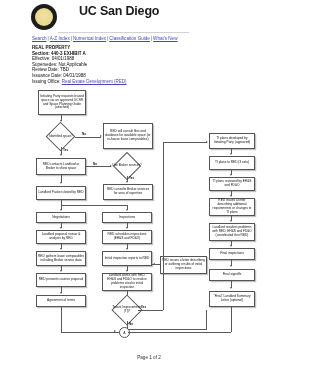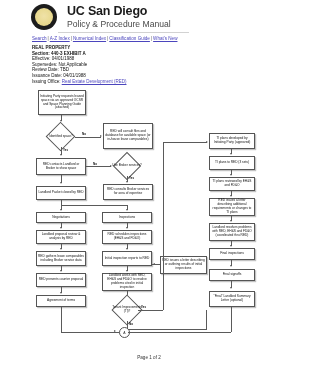--- a/index.html
+++ b/index.html
@@ -4,21 +4,21 @@
 <style>
   html,body{margin:0;padding:0;}
   body{
     width:298px;height:386px;background:#ffffff;
     font-family:"Liberation Sans",sans-serif;
     color:#1a1a1a;overflow:hidden;position:relative;
   }
   .page{position:relative;width:298px;height:386px;}
 
   
-  .hdr{position:absolute;left:31px;top:4px;display:flex;align-items:flex-start;gap:10px;}
+  .hdr{position:absolute;left:31px;top:4px;display:flex;align-items:flex-start;gap:22px;}
   .logo{width:26px;height:26px;border-radius:50%;background:#1c1c1c;
         display:flex;align-items:center;justify-content:center;flex:0 0 auto;}
   .logo-inner{width:18px;height:18px;border-radius:50%;
         background:radial-gradient(circle at 50% 45%, #f0e2a8 0%, #e8d98f 60%, #d9c878 100%);}
   .brand-wrap{padding-top:1px;}
   .brand{font-size:12.5px;font-weight:bold;color:#1b1b1b;letter-spacing:-.2px;line-height:12px;}
   .sub{font-size:8.6px;color:#4a4a4a;line-height:11px;margin-top:2px;}
   .rule{position:absolute;left:58px;top:32px;width:131px;height:1px;background:#d2d2d2;}
 
   
@@ -57,21 +57,20 @@
 <body>
 
 <div class="page">
 
   <div class="hdr">
     <div class="logo">
       <div class="logo-inner"></div>
     </div>
     <div class="brand-wrap">
       <div class="brand">UC San Diego</div>
-      <div class="sub">Policy &amp; Procedure Manual</div>
     </div>
   </div>
   <div class="rule"></div>
 
   <div class="links">
     <a href="#">Search</a><span class="sep">|</span><a href="#">A-Z Index</a><span class="sep">|</span><a href="#">Numerical Index</a><span class="sep">|</span><a href="#">Classification Guide</a><span class="sep">|</span><a href="#">What's New</a>
   </div>
 
   <div class="meta">
     <div class="b">REAL PROPERTY</div>

